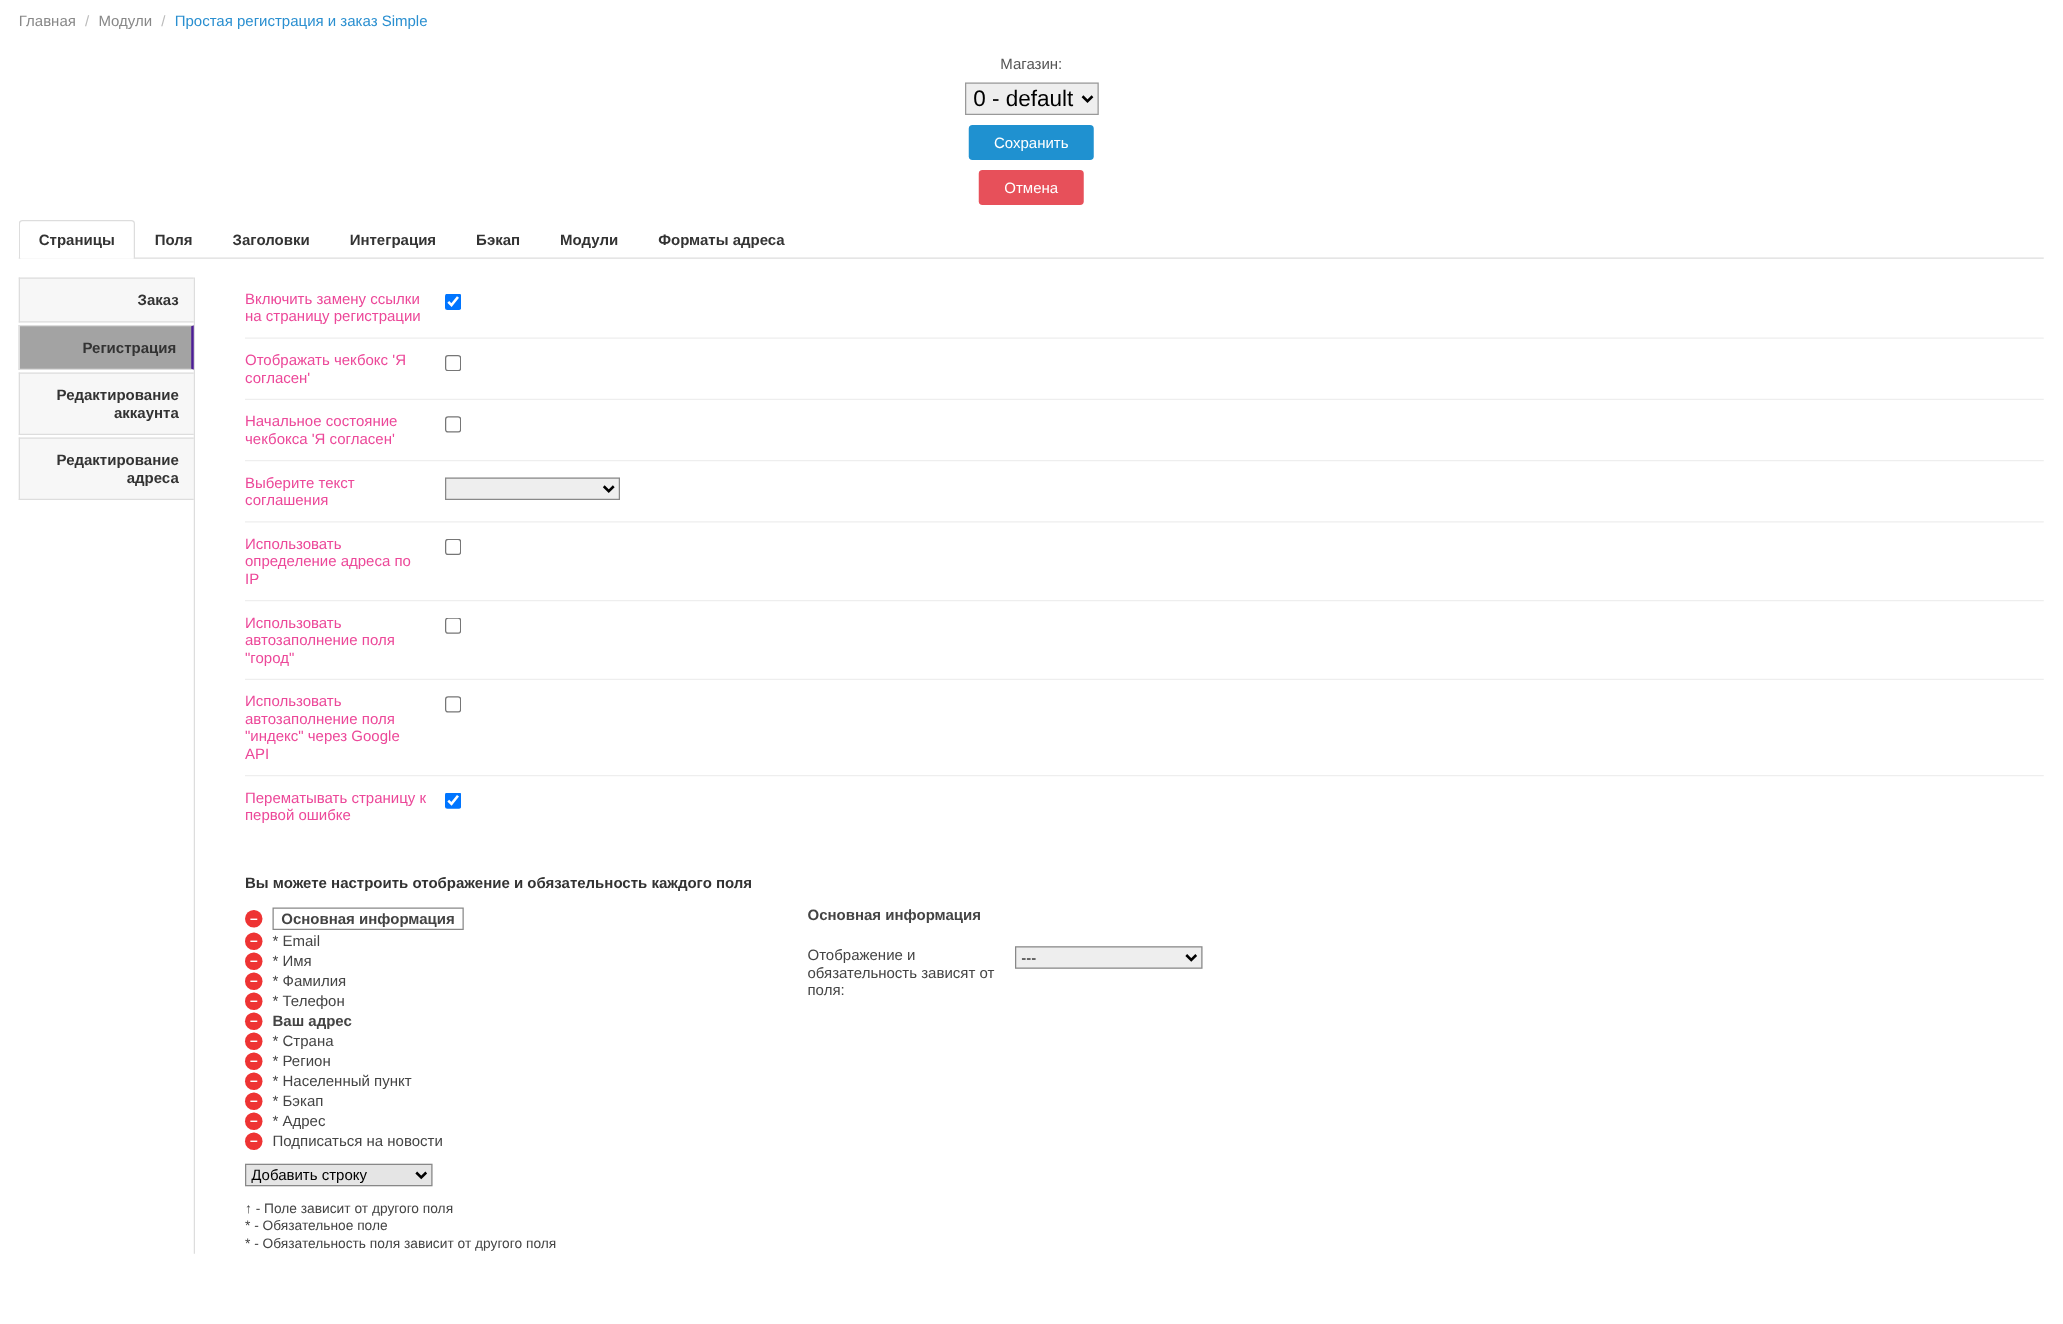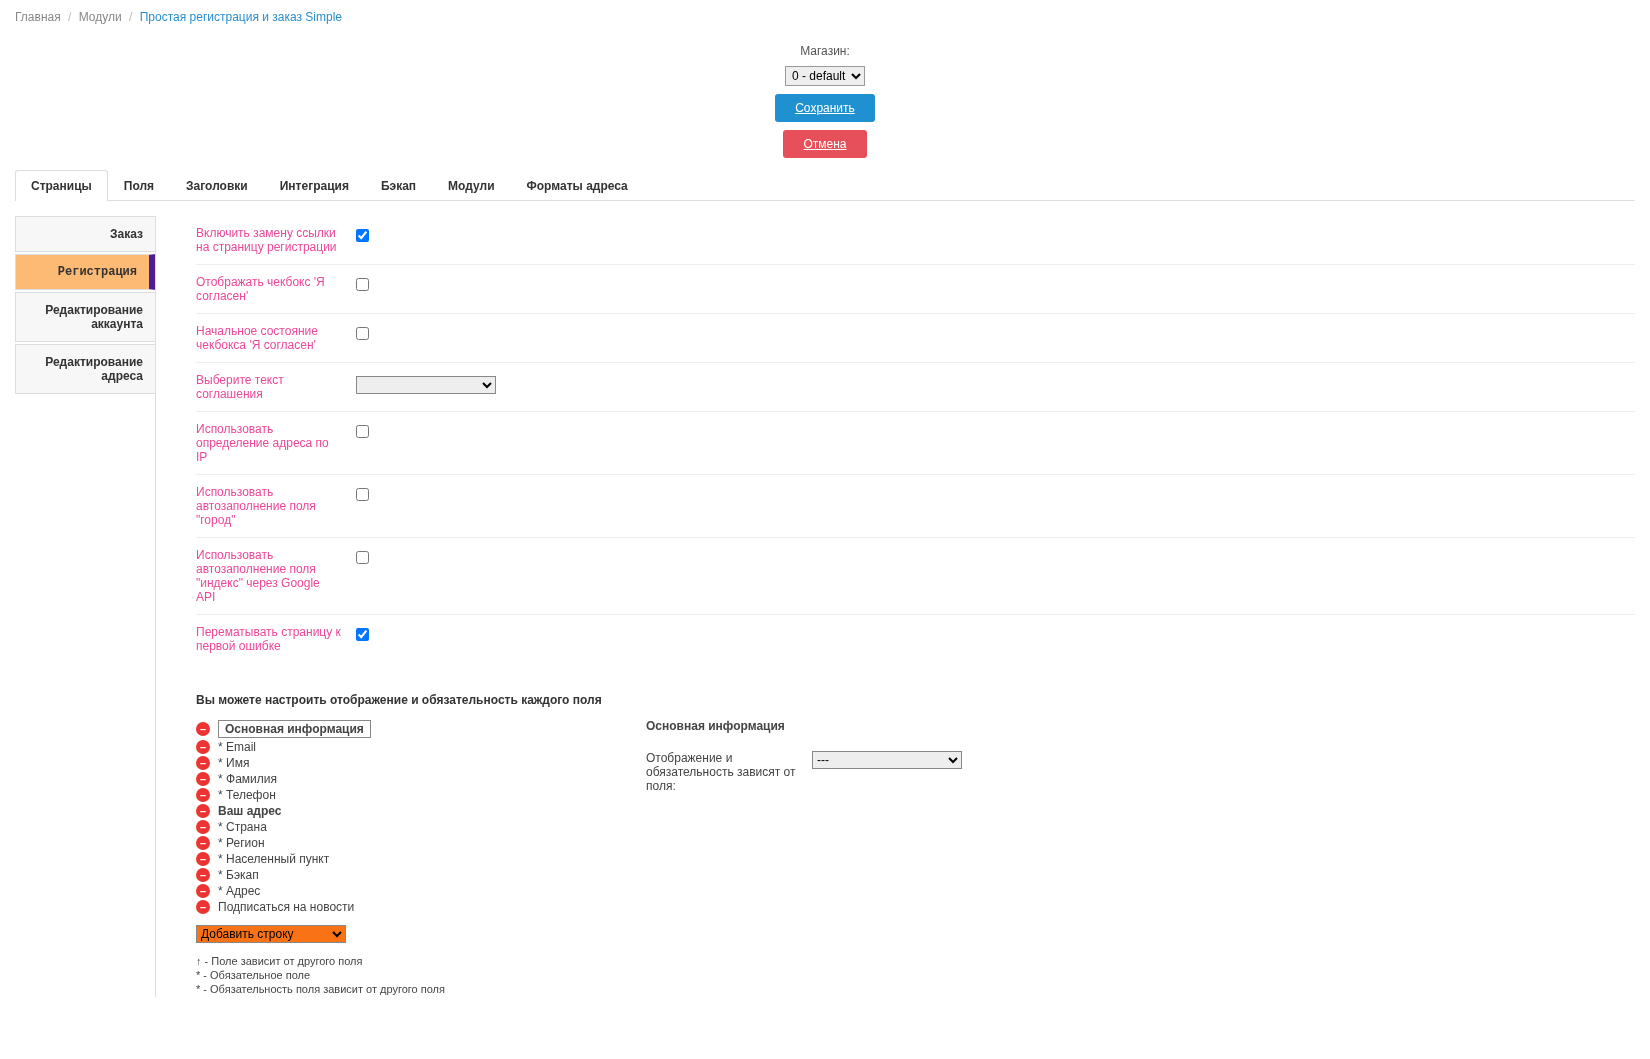--- a/index.html
+++ b/index.html
@@ -11,22 +11,22 @@
     background: #fff;
     padding: 10px 15px;
   }
   .header { display: flex; align-items: baseline; gap: 12px; margin-bottom: 20px; }
   .page-title { font-size: 26px; font-weight: 300; color: #4a4a4a; margin: 0; }
   .breadcrumb { font-size: 12px; color: #888; }
   .breadcrumb a { color: #2a8fd0; text-decoration: none; }
   .breadcrumb .sep { color: #bbb; padding: 0 4px; }
   .toolbar { display: flex; justify-content: flex-end; align-items: center; gap: 8px; margin-bottom: 12px; flex-direction: column; }
   .toolbar-label { color: #555; }
-  .store-select { font-size: 12px; padding: 1px 2px; border: 1px solid #999; background: #eee; }
-  .btn { padding: 7px 20px; border-radius: 3px; border: none; cursor: pointer; font-size: 12px; text-decoration: underline; }
+  .store-select { font-size: 18px; padding: 1px 2px; border: 1px solid #999; background: #eee; }
+  .btn { padding: 7px 20px; border-radius: 3px; border: none; cursor: pointer; font-size: 12px; }
   .btn-primary { background: #1f91d0; color: #fff; }
   .btn-danger { background: #e7505a; color: #fff; }
   .tabs-top { display: flex; border-bottom: 1px solid #ddd; margin-bottom: 0; align-items: flex-end; }
   .tab-top {
     padding: 8px 15px;
     border: 1px solid transparent;
     border-bottom: none;
     cursor: pointer;
     color: #333;
     font-weight: bold;
@@ -43,21 +43,21 @@
     border: 1px solid #ddd;
     border-right: none;
     background: #f7f7f7;
     text-align: right;
     cursor: pointer;
     font-size: 12px;
     font-weight: bold;
     color: #333;
     margin-bottom: 2px;
   }
-  .side-tab.active { background: #fdba74; border-right: 7px solid #4c1d95; margin-right: -1px; font-family: Liberation Mono, monospace; }
+  .side-tab.active { background: #a3a3a3; border-right: 3px solid #4c1d95; margin-right: -1px; }
   .content-pane { flex: 1; border-left: 1px solid #ddd; padding-left: 40px; }
   .form-row { display: flex; align-items: flex-start; padding: 10px 0; border-top: 1px solid #eee; }
   .form-row:first-child { border-top: none; }
   .form-lbl { width: 160px; color: #ec4899; padding-right: 15px; }
   .form-ctrl { flex: 1; padding-top: 3px; }
   .form-ctrl select { width: 140px; font-size: 12px; border: 1px solid #888; background: #eee; }
   input[type=checkbox] { margin: 0; }
   .section-intro { font-weight: bold; margin: 30px 0 12px; color: #333; }
   .fields-area { display: flex; gap: 150px; }
   .field-list { width: 300px; }
@@ -66,21 +66,21 @@
     width: 14px; height: 14px; border-radius: 50%;
     background: #e33; display: inline-flex;
     align-items: center; justify-content: center;
     color: #fff; font-size: 11px; font-weight: bold; line-height: 1;
     cursor: pointer;
     flex-shrink: 0;
   }
   .field-label { cursor: pointer; }
   .field-label.bold { font-weight: bold; }
   .field-label.selected { border: 1px solid #888; padding: 1px 6px; font-weight: bold; }
-  .add-row-select { width: 150px; margin-top: 10px; font-size: 12px; border: 1px solid #888; background: #f97316; }
+  .add-row-select { width: 150px; margin-top: 10px; font-size: 12px; border: 1px solid #888; background: #e5e5e5; }
   .legend { margin-top: 12px; font-size: 11px; color: #444; }
   .legend-line { margin-bottom: 2px; }
   .detail-pane { flex: 1; }
   .detail-title { font-weight: bold; margin-bottom: 18px; }
   .detail-row { display: flex; align-items: flex-start; gap: 16px; }
   .detail-lbl { width: 150px; color: #444; }
   .detail-ctrl select { width: 150px; font-size: 12px; border: 1px solid #888; background: #eee; }
 </style>
 </head>
 <body>

